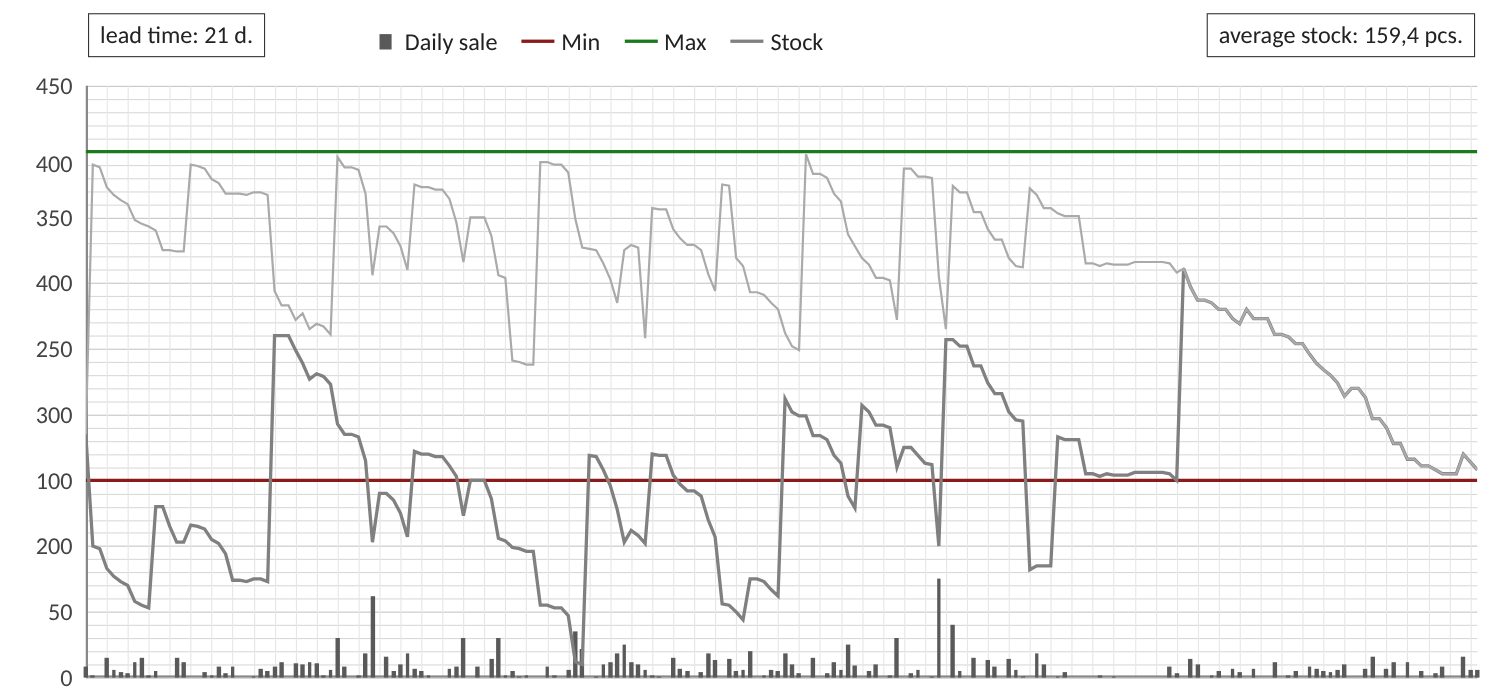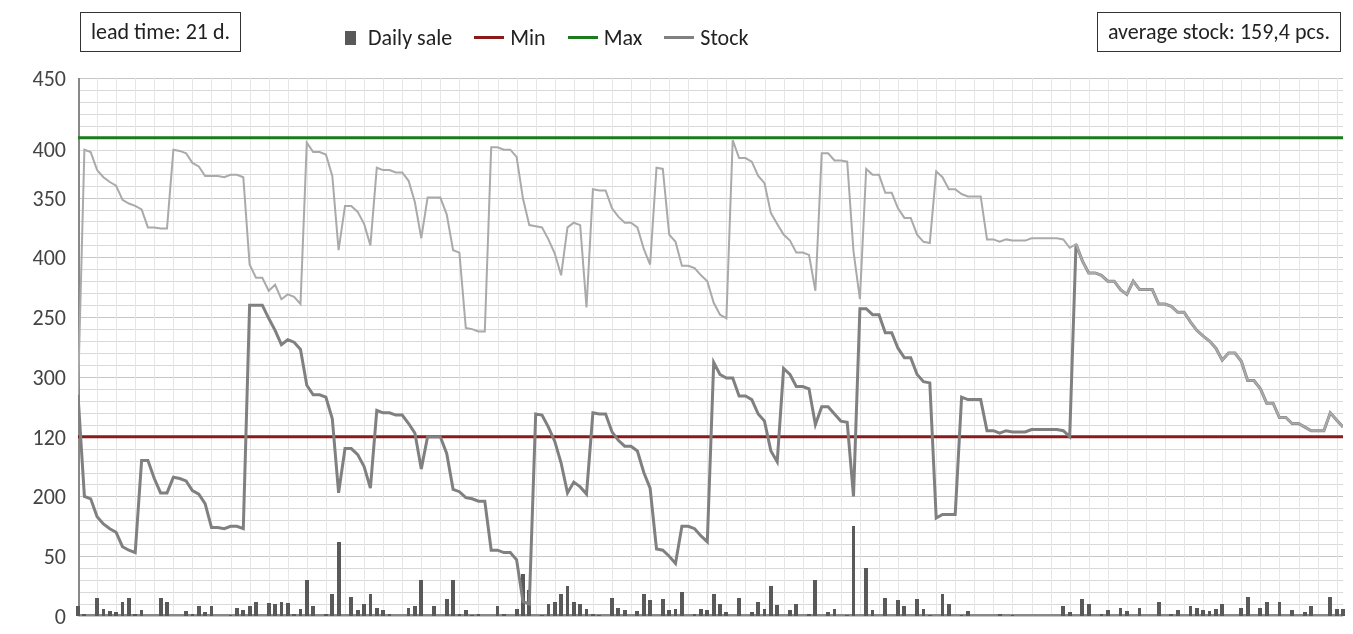--- a/index.html
+++ b/index.html
@@ -173,21 +173,21 @@
     <div class="legend-item">
       <span class="legend-swatch-line" style="border-top:3px solid #808080;"></span>
       <span>Stock</span>
     </div>
   </div>
 
   <div class="y-labels" id="y-labels">
       <div class="y-label" style="top: 538px;">0</div>
       <div class="y-label" style="top: 478.222px;">50</div>
       <div class="y-label" style="top: 418.444px;">200</div>
-      <div class="y-label" style="top: 358.667px;">120</div>
+      <div class="y-label" style="top: 358.667px;">100</div>
       <div class="y-label" style="top: 298.889px;">300</div>
       <div class="y-label" style="top: 239.111px;">250</div>
       <div class="y-label" style="top: 179.333px;">400</div>
       <div class="y-label" style="top: 119.556px;">350</div>
       <div class="y-label" style="top: 71px;">400</div>
       <div class="y-label" style="top: 0px;">450</div>
     </div>
 
   <div class="plot-outer">
     <div class="plot-inner" id="plot">

